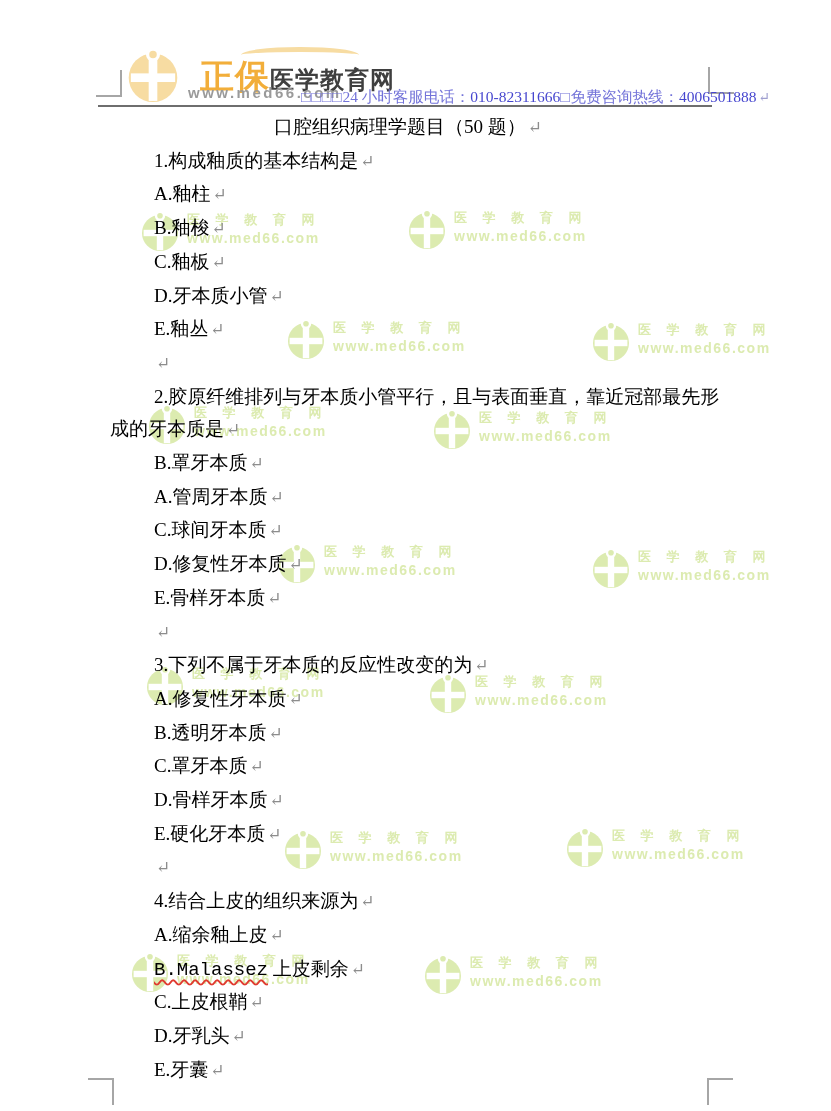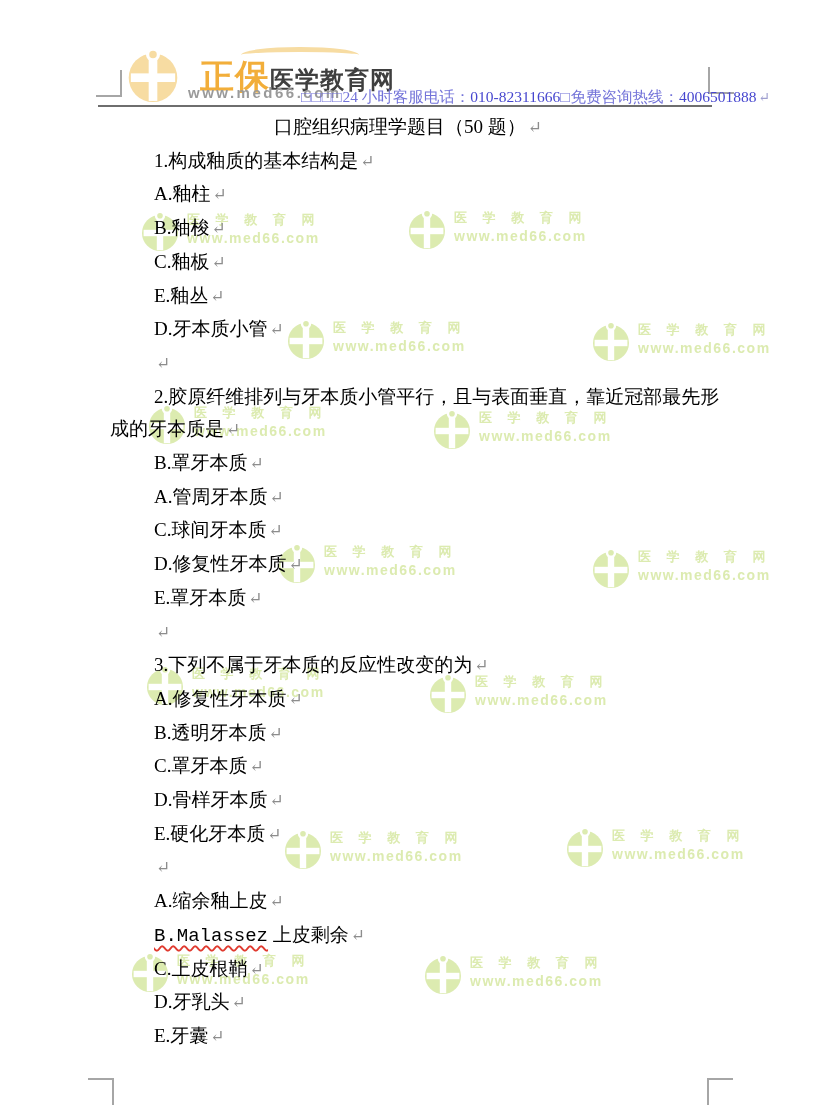--- a/index.html
+++ b/index.html
@@ -252,40 +252,41 @@
     <div id="header-rule"></div>
   </div>
 
   <div id="doc-body">
     <div class="para title-line"><span>口腔组织病理学题目（50 题）</span><span class="ret">↵</span></div>
 
     <div class="para"><span>1.构成釉质的基本结构是</span><span class="ret">↵</span></div>
     <div class="para"><span>A.釉柱</span><span class="ret">↵</span></div>
     <div class="para"><span>B.釉梭</span><span class="ret">↵</span></div>
     <div class="para"><span>C.釉板</span><span class="ret">↵</span></div>
+    <div class="para"><span>D.牙本质小管</span><span class="ret">↵</span></div>
     <div class="para"><span>E.釉丛</span><span class="ret">↵</span></div>
-    <div class="para"><span>D.牙本质小管</span><span class="ret">↵</span></div>
     <div class="para"><span class="ret">↵</span></div>
 
     <div class="para"><span>2.胶原纤维排列与牙本质小管平行，且与表面垂直，靠近冠部最先形成的牙本质是</span><span class="ret">↵</span></div>
     <div class="para"><span>B.罩牙本质</span><span class="ret">↵</span></div>
     <div class="para"><span>A.管周牙本质</span><span class="ret">↵</span></div>
     <div class="para"><span>C.球间牙本质</span><span class="ret">↵</span></div>
     <div class="para"><span>D.修复性牙本质</span><span class="ret">↵</span></div>
-    <div class="para"><span>E.罩牙本质</span><span class="ret">↵</span></div>
+    <div class="para"><span>E.骨样牙本质</span><span class="ret">↵</span></div>
     <div class="para"><span class="ret">↵</span></div>
 
     <div class="para"><span>3.下列不属于牙本质的反应性改变的为</span><span class="ret">↵</span></div>
     <div class="para"><span>A.修复性牙本质</span><span class="ret">↵</span></div>
     <div class="para"><span>B.透明牙本质</span><span class="ret">↵</span></div>
     <div class="para"><span>C.罩牙本质</span><span class="ret">↵</span></div>
     <div class="para"><span>D.骨样牙本质</span><span class="ret">↵</span></div>
     <div class="para"><span>E.硬化牙本质</span><span class="ret">↵</span></div>
     <div class="para"><span class="ret">↵</span></div>
 
+    <div class="para"><span>4.结合上皮的组织来源为</span><span class="ret">↵</span></div>
     <div class="para"><span>A.缩余釉上皮</span><span class="ret">↵</span></div>
     <div class="para"><span class="spell-error">B.Malassez</span><span> 上皮剩余</span><span class="ret">↵</span></div>
     <div class="para"><span>C.上皮根鞘</span><span class="ret">↵</span></div>
     <div class="para"><span>D.牙乳头</span><span class="ret">↵</span></div>
     <div class="para"><span>E.牙囊</span><span class="ret">↵</span></div>
   </div>
 
 </div>
 
 </body></html>

